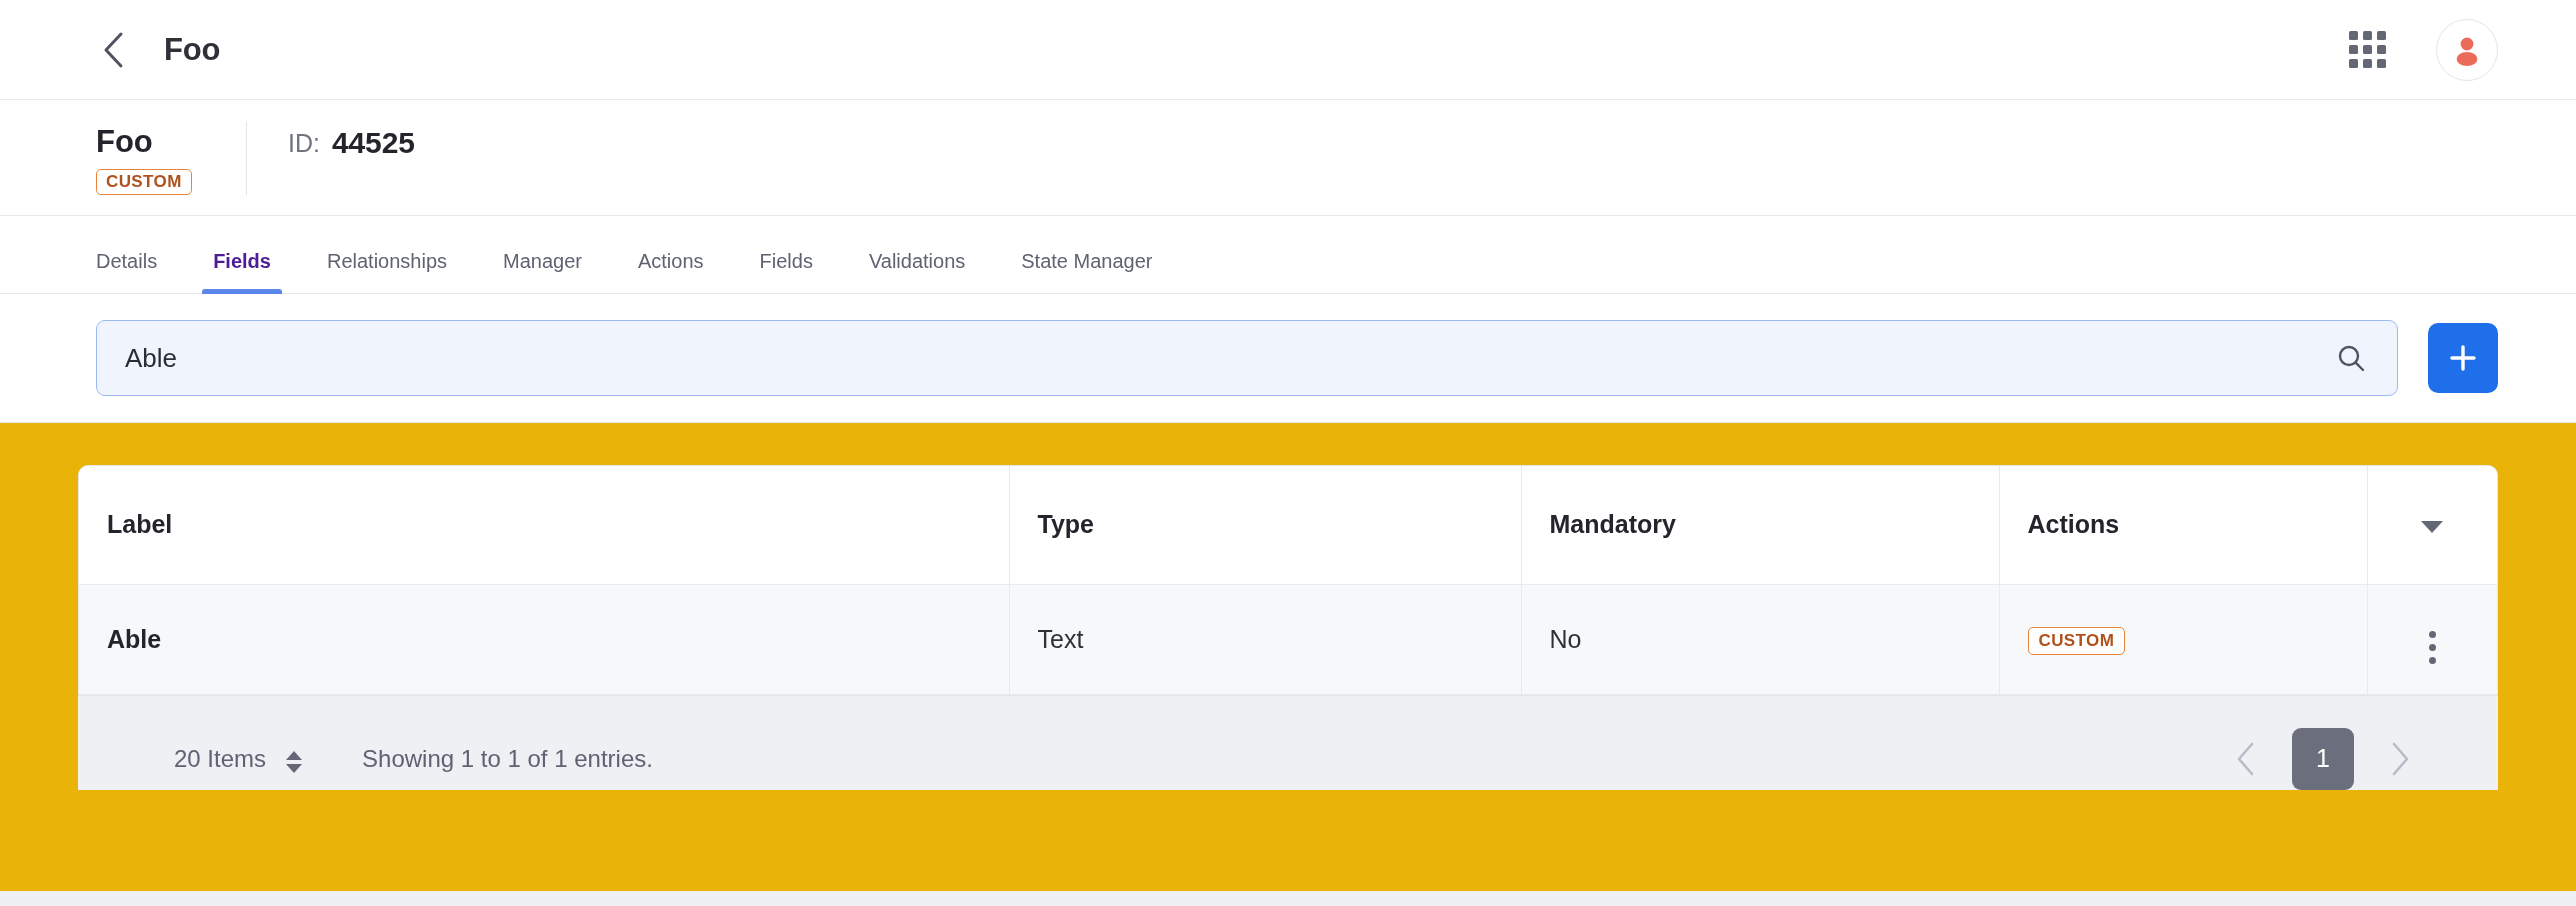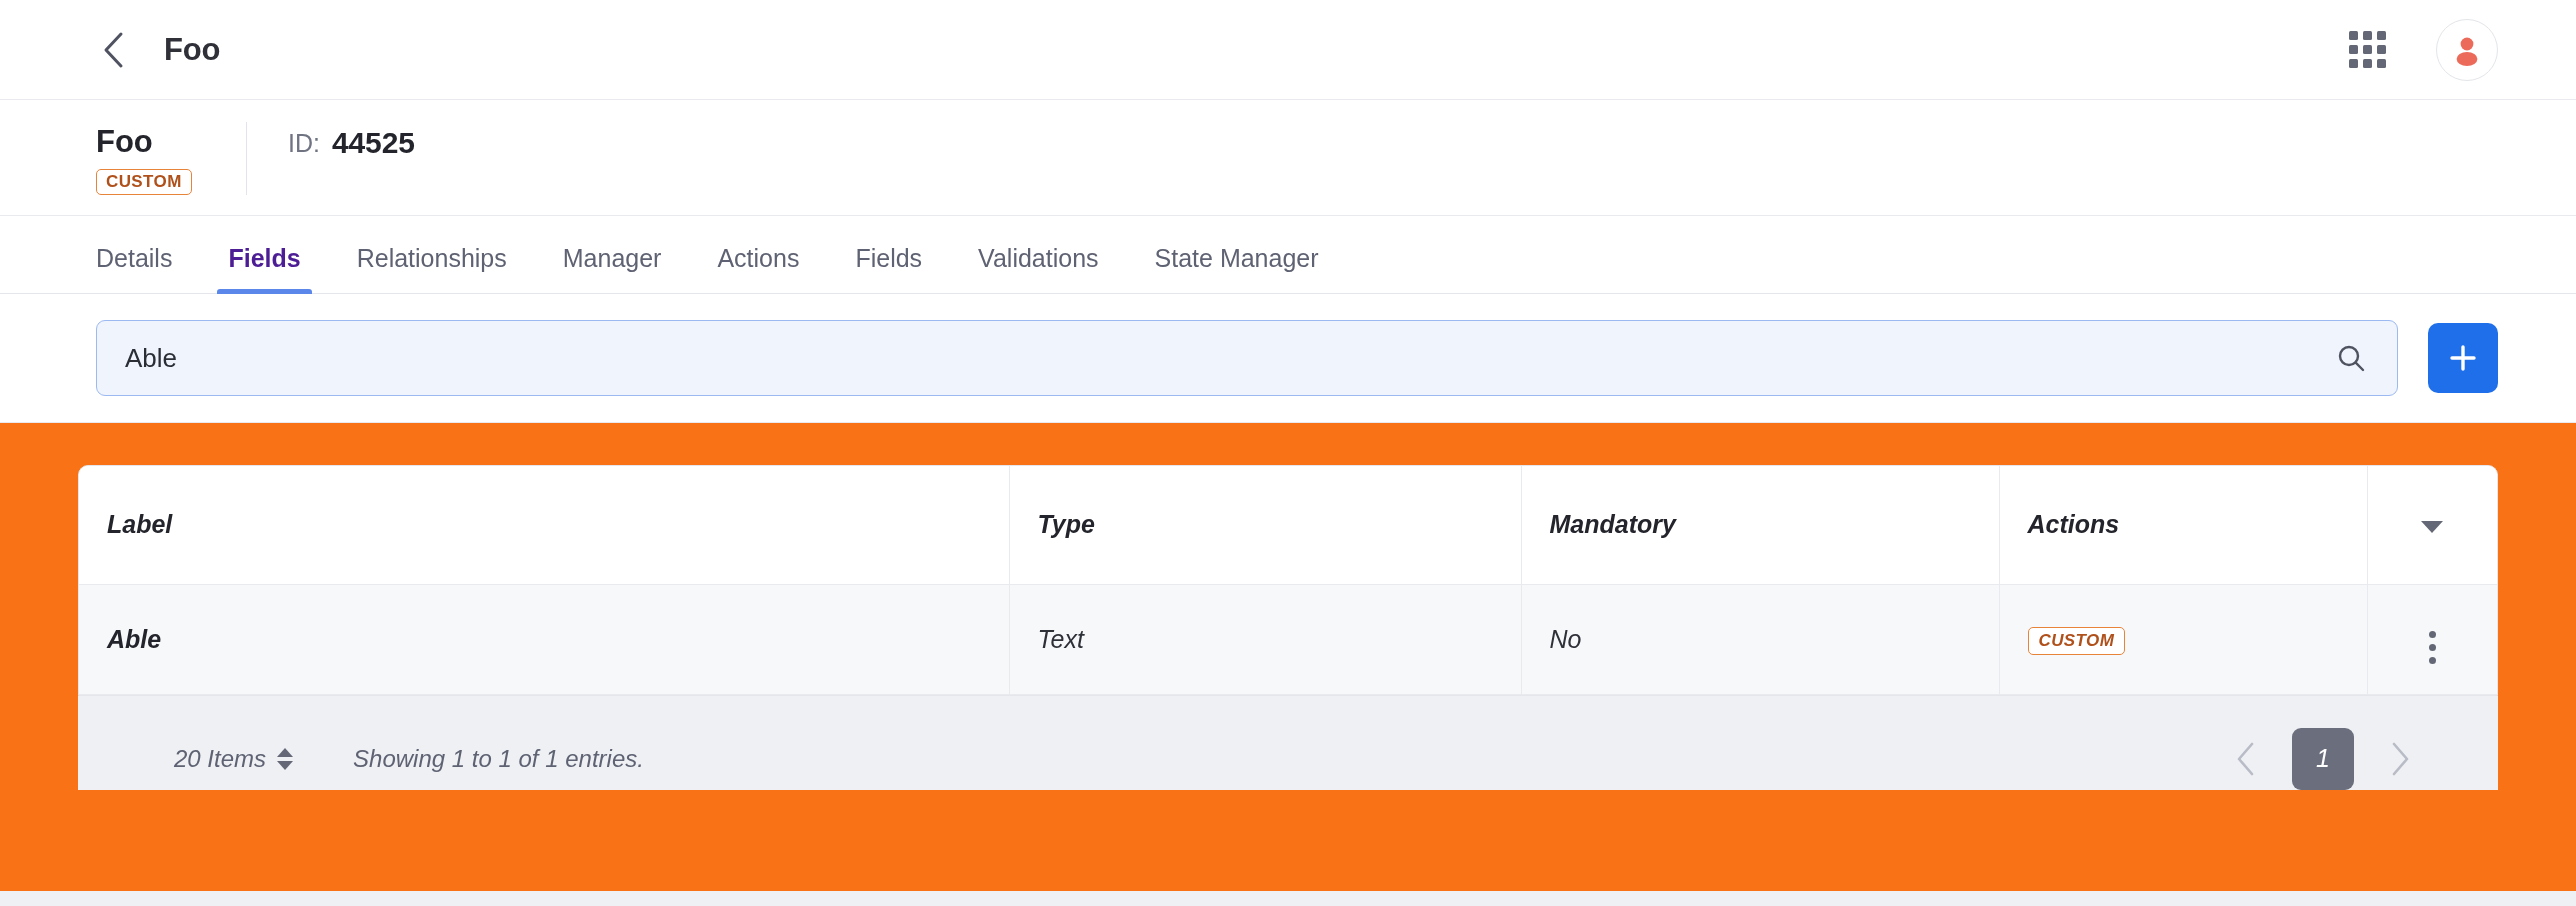--- a/index.html
+++ b/index.html
@@ -87,21 +87,21 @@
   
   .tabs {
     background: #ffffff;
     border-bottom: 1px solid #e4e6eb;
     display: flex;
     align-items: flex-end;
     padding: 0 0 0 96px;
     height: 78px;
   }
   .tab {
-    font-size: 25px;
+    font-size: 20px;
     color: #5e6272;
     padding: 0 0 22px 0;
     margin-right: 56px;
     cursor: pointer;
     position: relative;
     line-height: 1;
   }
   .tab.active { color: #4c1d95; font-weight: 700; }
   .tab.active::after {
     content: "";
@@ -133,21 +133,21 @@
   }
   .searchbox input::placeholder { color: #8b909e; }
   .add-btn {
     width: 70px; height: 70px;
     background: #1f6feb; border-radius: 10px;
     display: flex; align-items: center; justify-content: center;
     cursor: pointer; border: none;
   }
 
   
-  .content { padding: 42px 78px 0 78px; background: #f97316; height: calc(906px - 100px - 132px - 78px - 128px); font-style: italic; }
+  .content { padding: 42px 78px 0 78px; background: #eab308; height: calc(906px - 100px - 132px - 78px - 128px); }
   .table-card {
     background: #ffffff;
     border: 1px solid #e4e6eb;
     border-radius: 10px 10px 0 0;
     overflow: hidden;
   }
   table { width: 100%; border-collapse: collapse; table-layout: fixed; }
   th, td { text-align: left; vertical-align: middle; }
   thead th {
     background: #ffffff;
@@ -188,21 +188,21 @@
     padding: 4px 10px 5px; line-height: 1;
   }
 
   
   .tfoot {
     display: flex; align-items: center;
     padding: 32px 78px 0 96px;
     background: #eef0f4;
   }
   .items-select {
-    display: flex; align-items: center; gap: 11px;
+    display: flex; align-items: flex-end; gap: 20px;
     font-size: 24px; color: #5e6272; cursor: pointer;
   }
   .spin { display: inline-flex; flex-direction: column; gap: 4px; line-height: 0; }
   .spin .up { width: 0; height: 0; border-left: 8px solid transparent; border-right: 8px solid transparent; border-bottom: 9px solid #646876; }
   .spin .dn { width: 0; height: 0; border-left: 8px solid transparent; border-right: 8px solid transparent; border-top: 9px solid #646876; }
   .showing { font-size: 24px; color: #5e6272; margin-left: 60px; }
   .pager { margin-left: auto; display: flex; align-items: center; gap: 26px; }
   .pg-arrow { width: 40px; height: 40px; display: flex; align-items: center; justify-content: center; cursor: pointer; }
   .pg-num {
     min-width: 62px; height: 62px; border-radius: 9px;

